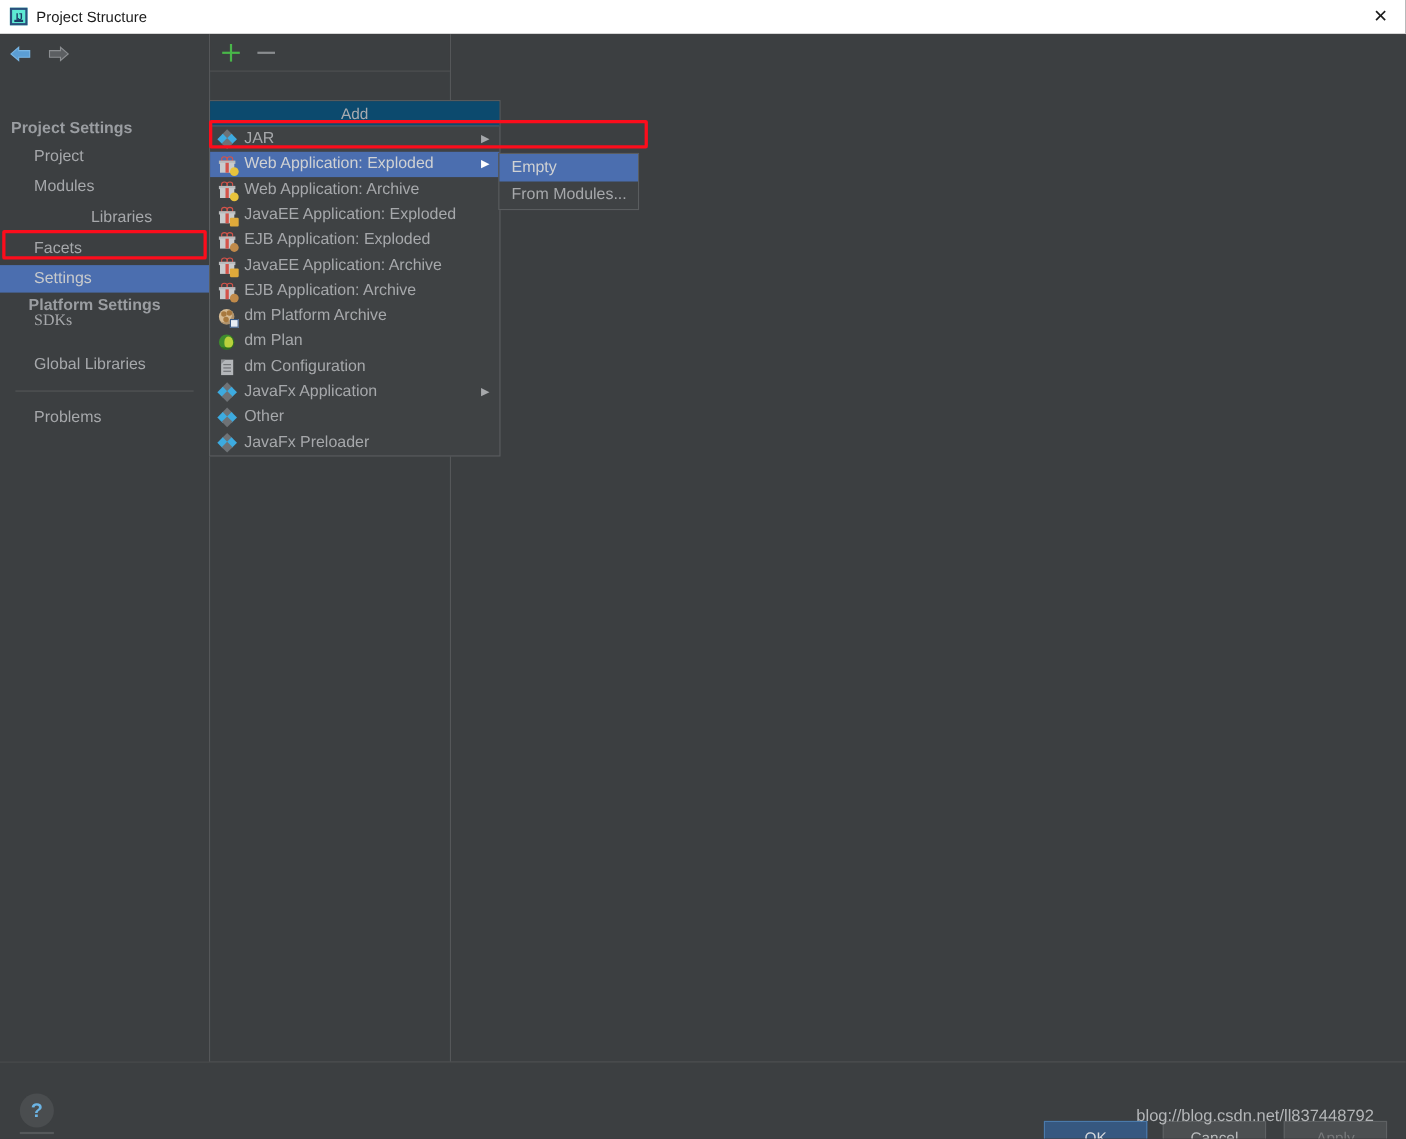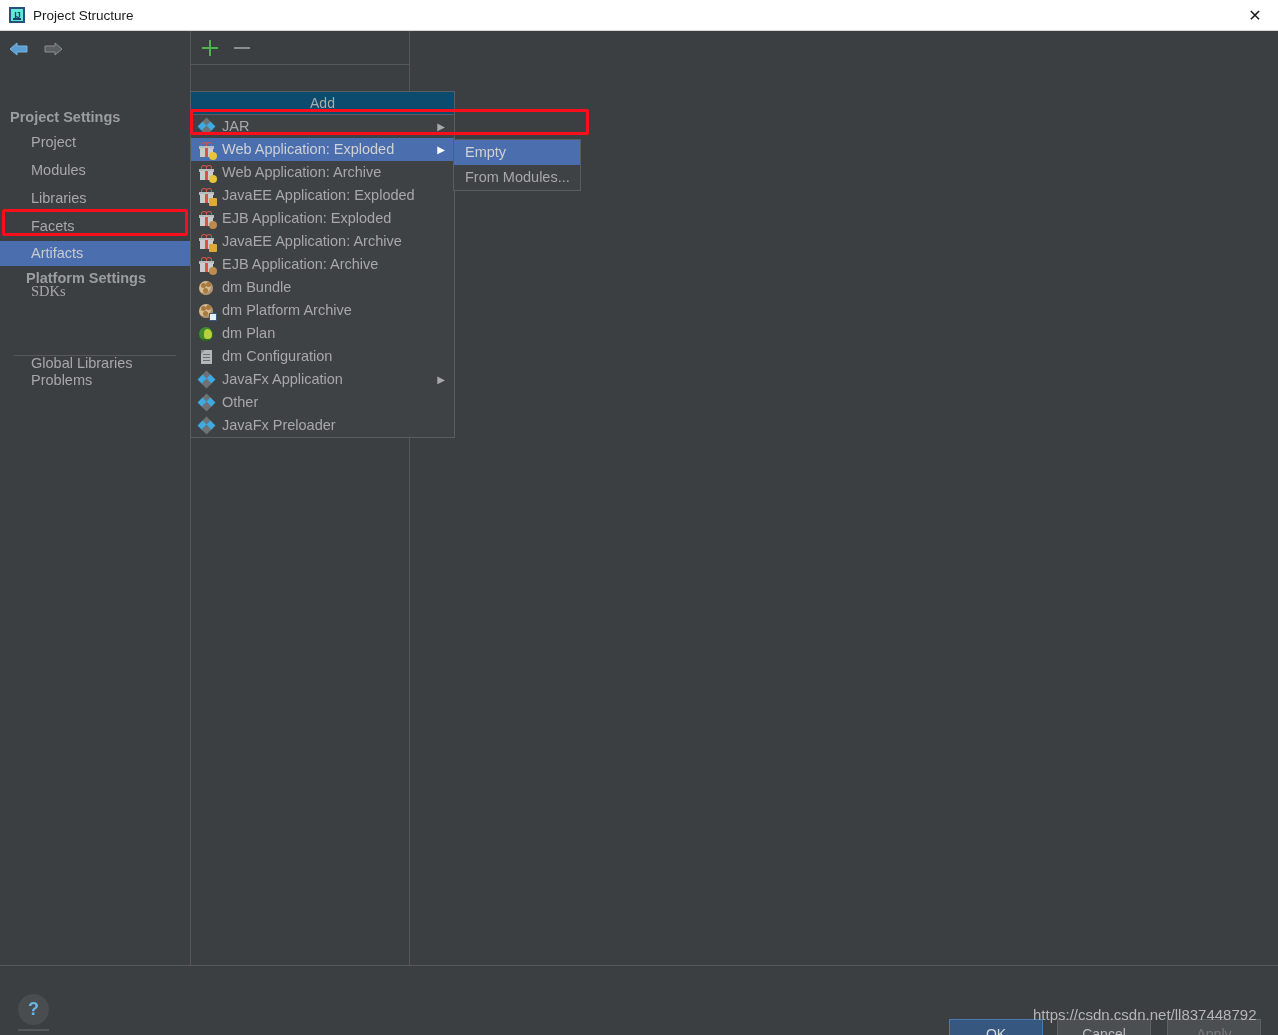--- a/index.html
+++ b/index.html
@@ -436,25 +436,25 @@
           <path d="M22 9 L15 3 L15 6 L5 6 L5 12 L15 12 L15 15 Z" fill="#5c5f62" stroke="#8b8e91" stroke-width="1"></path>
         </svg>
       </div>
     </div>
 
     <div class="side-group" style="top:78px;">Project Settings</div>
     <div class="side-group" style="top:239px;margin-left:16px;">Platform Settings</div>
 
     <div class="side-item" style="top:99px;">Project</div>
     <div class="side-item" style="top:127px;">Modules</div>
-    <div class="side-item" style="top:155px;">Libraries</div>
+    <div class="side-item" style="top:155px;text-align:center;">Libraries</div>
     <div class="side-item" style="top:183px;">Facets</div>
-    <div class="side-item selected" style="top:210px;">Artifacts</div>
+    <div class="side-item selected" style="top:210px;">Settings</div>
     <div class="side-item" style="top:248px;font-family:Liberation Serif, serif;">SDKs</div>
-    <div class="side-item" style="top:288px;margin-top:32px;">Global Libraries</div>
+    <div class="side-item" style="top:288px;">Global Libraries</div>
 
     <div class="hdiv" style="left:14px; top:324px; width:162px;"></div>
 
     <div class="side-item" style="top:337px;">Problems</div>
   </div>
 
   <div id="toolbar">
     <div id="btn-add"></div>
     <div id="btn-remove"></div>
   </div>
@@ -539,29 +539,20 @@
           <span class="bowl"></span>
           <span class="bowr"></span>
           <span class="lid"></span>
           <span class="body"></span>
           <span class="bodystripe"></span>
           <span class="badge ejb"></span>
         </span>
       <span>EJB Application: Archive</span>
     </div>
 
-    <div class="menu-item">
-      <span class="mi-icon ico-bundle">
-          <span class="ball"></span>
-          <span class="dot a"></span>
-          <span class="dot b"></span>
-          <span class="dot c"></span>
-        </span>
-      <span>dm Bundle</span>
-    </div>
 
     <div class="menu-item">
       <span class="mi-icon ico-bundle">
           <span class="ball"></span>
           <span class="dot a"></span>
           <span class="dot b"></span>
           <span class="dot c"></span>
           <span class="sub"></span>
         </span>
       <span>dm Platform Archive</span>
@@ -629,13 +620,13 @@
     <div class="dlg-btn" id="btn-ok">OK</div>
     <div class="dlg-btn" id="btn-cancel">Cancel</div>
     <div class="dlg-btn" id="btn-apply">Apply</div>
   </div>
 
 </div>
 
 <div class="annot" id="annot-artifacts"></div>
 <div class="annot" id="annot-webapp"></div>
 
-<div id="watermark">https://csdn.csdn.net/ll837448792</div>
+<div id="watermark">blog://blog.csdn.net/ll837448792</div>
 
 </body></html>

